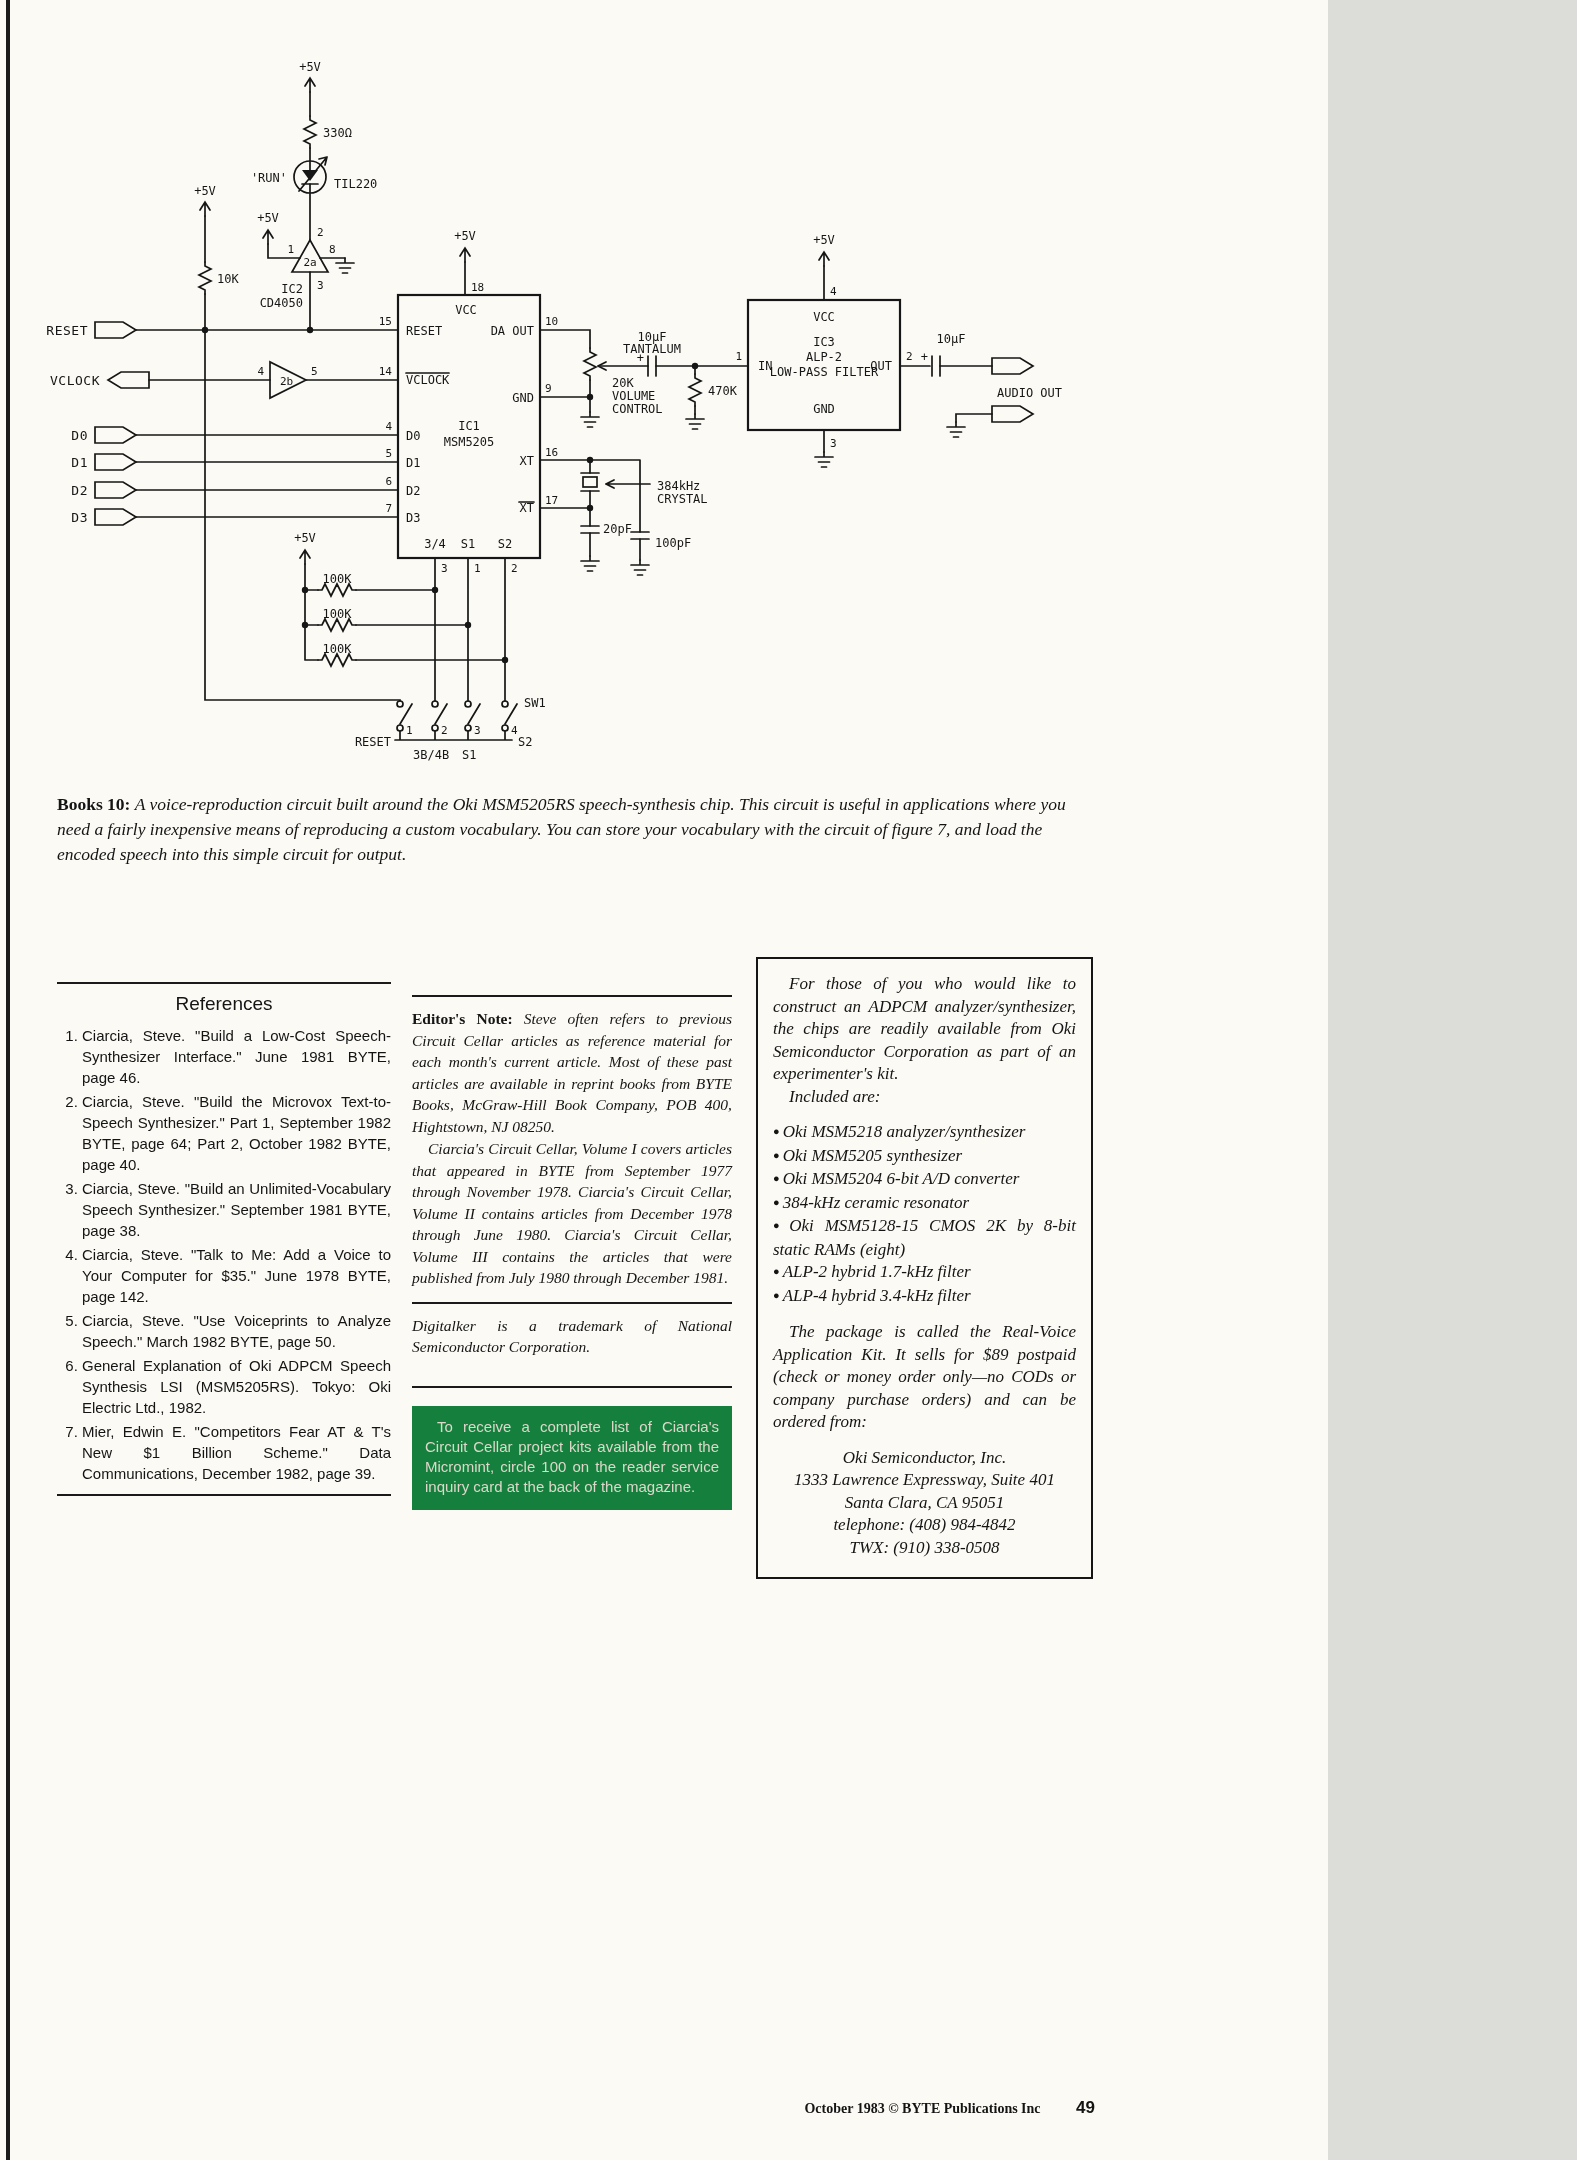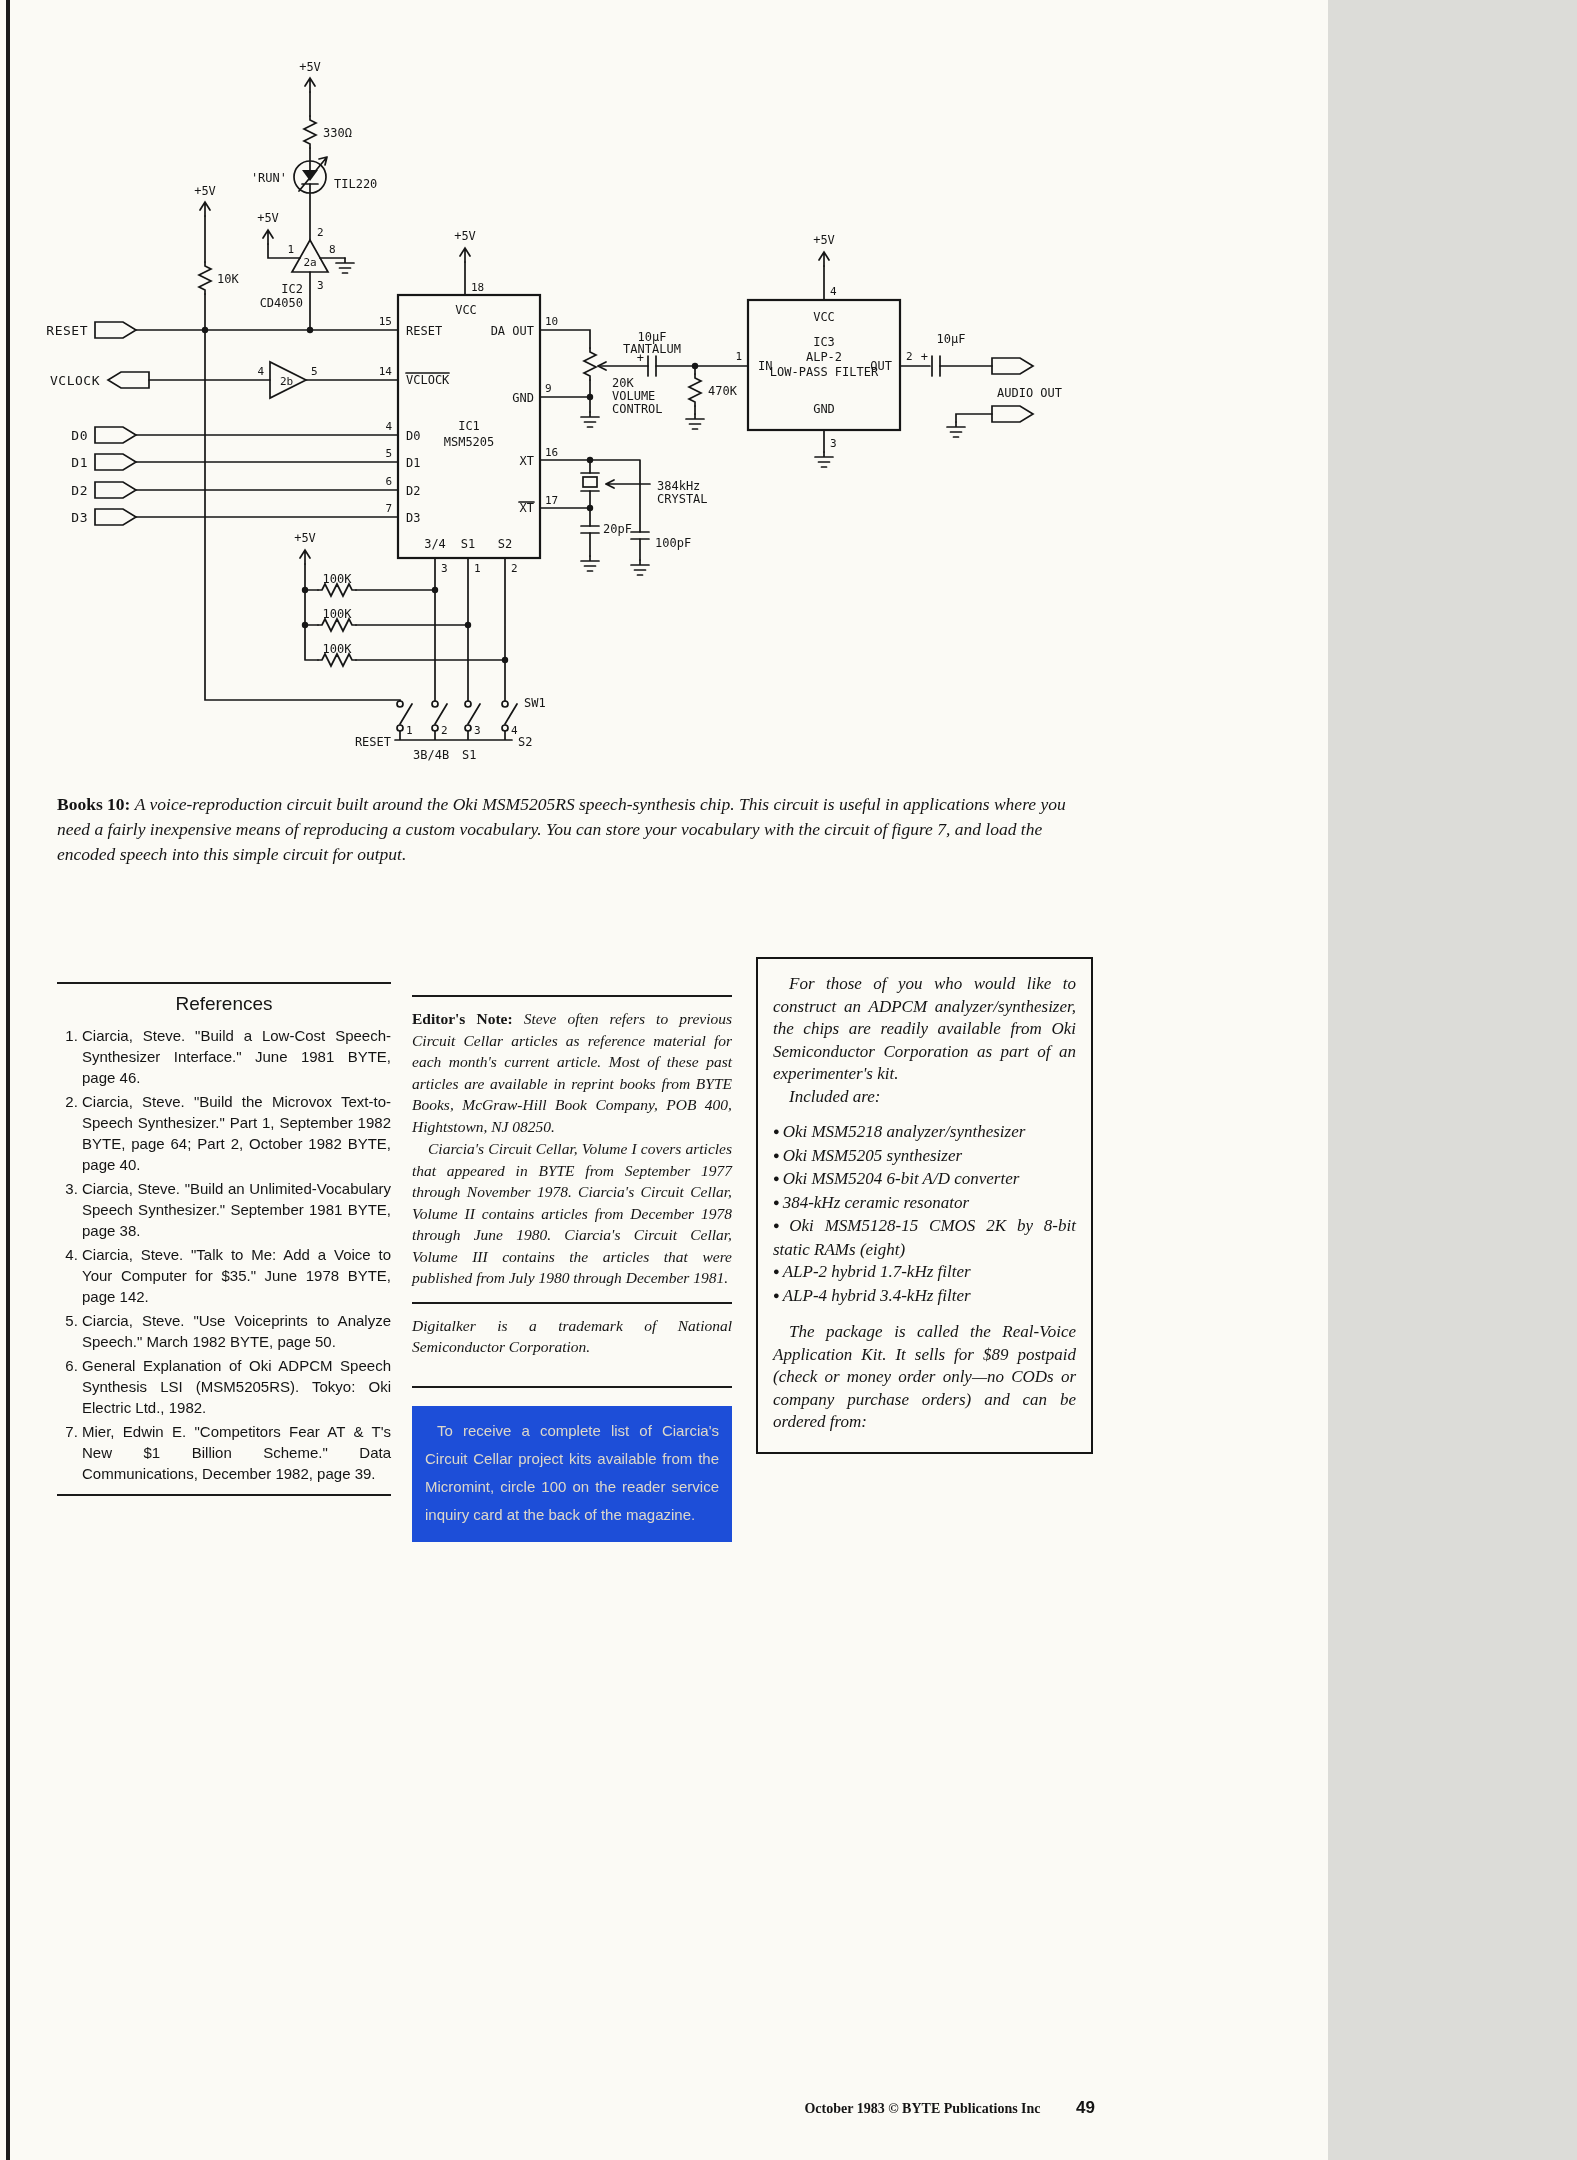--- a/index.html
+++ b/index.html
@@ -26,22 +26,22 @@
   .col1 ol li { margin-bottom:3px; }
   .col1 .rule-bottom { margin-top:10px; }
 
   .col2 { left:412px; top:982px; width:320px; font-family:"Liberation Serif", serif;
           font-size:15.5px; line-height:21.5px; text-align:justify; }
   .col2 .note { margin-top:11px; font-style:italic; }
   .col2 .note b { font-style:normal; font-weight:bold; }
   .col2 .p2 { text-indent:16px; margin-top:1px; }
   .col2 .rule { margin-top:13px; }
   .col2 .trademark { font-style:italic; margin-top:11px; margin-bottom:28px; }
-  .kit-box { margin-top:18px; background:#1d4ed8; color:#ddd8ca;
-             font-family:"Liberation Sans", sans-serif; font-size:15px; line-height:28px;
+  .kit-box { margin-top:18px; background:#15803d; color:#ddd8ca;
+             font-family:"Liberation Sans", sans-serif; font-size:15px; line-height:20px;
              padding:11px 13px 13px; }
   .kit-box p { text-indent:12px; }
 
   .col3 { left:756px; top:957px; width:337px; border:2.5px solid #151515;
           padding:14px 15px 18px; font-family:"Liberation Serif", serif; font-style:italic;
           font-size:17px; line-height:22.5px; text-align:justify; }
   .col3 p.indent { text-indent:16px; }
   .col3 ul { list-style:none; margin:13px 0 13px; }
   .col3 li::before { content:"●"; font-size:11px; margin-right:3px; position:relative; top:-2px; }
   .col3 .package { margin-top:8px; }
@@ -351,19 +351,26 @@
     <ul>
       <li>Oki MSM5218 analyzer/synthesizer</li>
       <li>Oki MSM5205 synthesizer</li>
       <li>Oki MSM5204 6-bit A/D converter</li>
       <li>384-kHz ceramic resonator</li>
       <li>Oki MSM5128-15 CMOS 2K by 8-bit static RAMs (eight)</li>
       <li>ALP-2 hybrid 1.7-kHz filter</li>
       <li>ALP-4 hybrid 3.4-kHz filter</li>
     </ul>
     <p class="indent package">The package is called the Real-Voice Application Kit. It sells for $89 postpaid (check or money order only—no CODs or company purchase orders) and can be ordered from:</p>
+    <div class="address">
+      <div>Oki Semiconductor, Inc.</div>
+      <div>1333 Lawrence Expressway, Suite 401</div>
+      <div>Santa Clara, CA 95051</div>
+      <div>telephone: (408) 984-4842</div>
+      <div>TWX: (910) 338-0508</div>
+    </div>
   </div>
 
   <div class="footer">
     <span>October 1983 © BYTE Publications Inc</span>
     <span class="pagenum">49</span>
   </div>
 </div>
 
 </body></html>

